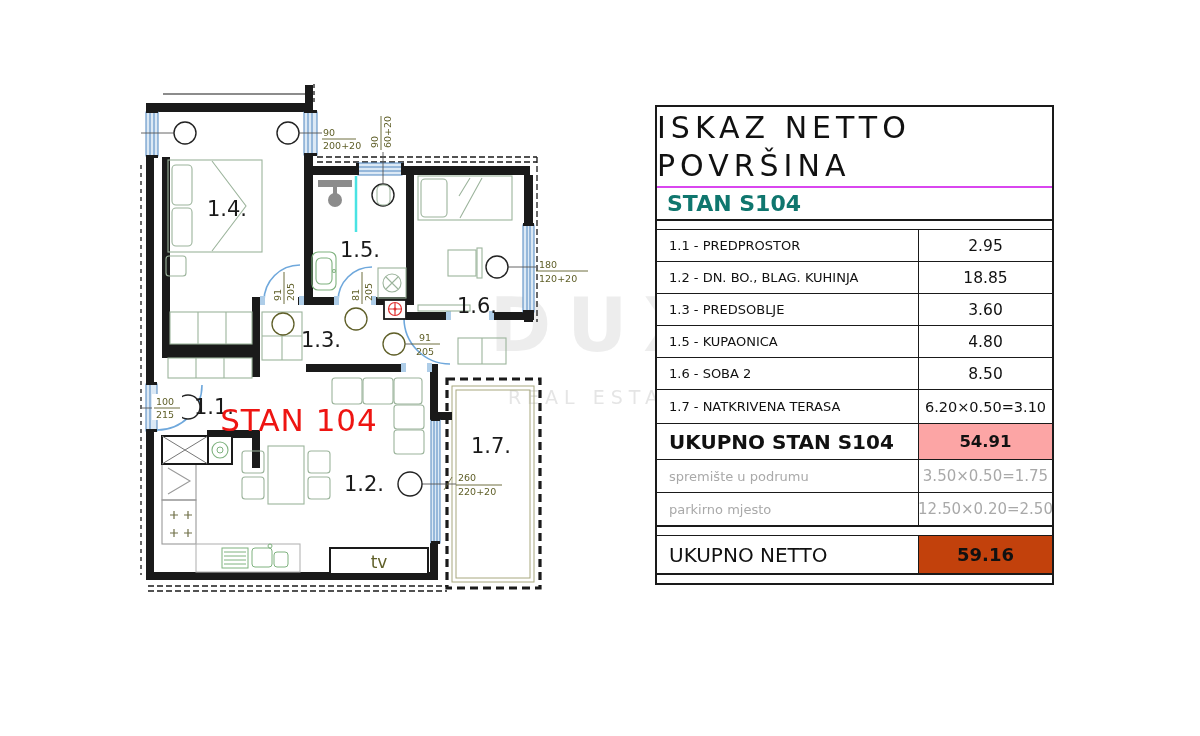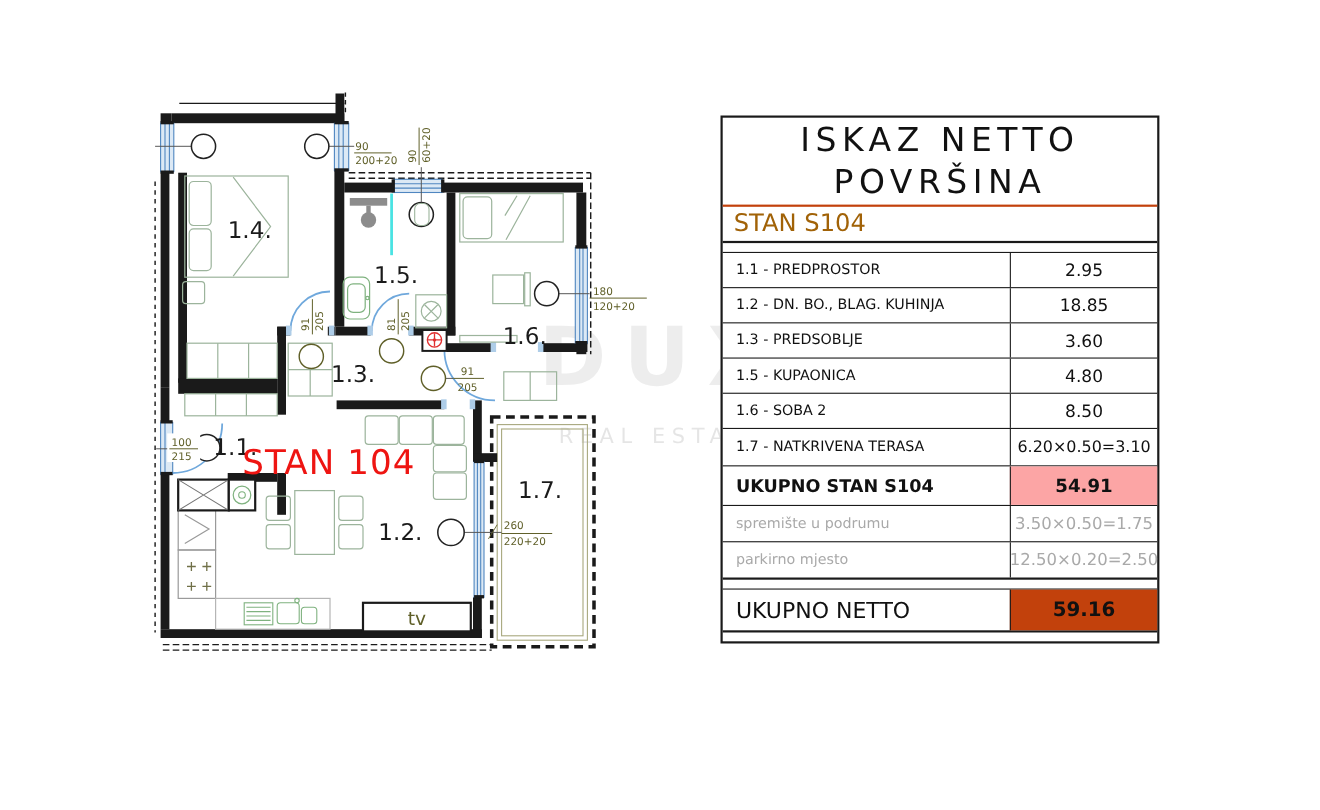--- a/index.html
+++ b/index.html
@@ -13,31 +13,31 @@
   
   .plan{position:absolute;left:130px;top:75px;width:530px;height:570px;z-index:1;}
   .plan text{font-family:"DejaVu Sans",sans-serif;}
   .room-label{font-size:21px;fill:#1a1a1a;}
   .unit-label{font-size:31px;font-weight:500;fill:#ee1512;letter-spacing:1px;}
   .dim{font-size:9.5px;fill:#5f5f28;}
   .tv-label{font-size:17px;fill:#5f5f28;}
   
   .area-table{position:absolute;left:655px;top:105px;width:399px;z-index:2;background:#fff;
               border:2px solid #1a1a1a;box-sizing:border-box;color:#111;}
-  .t-title{height:79px;display:flex;flex-direction:column;justify-content:center;align-items:center;
+  .t-title{height:79px;display:flex;flex-direction:column;justify-content:center;
            font-size:30px;letter-spacing:5px;line-height:1.25;white-space:nowrap;}
-  .t-stan{height:31px;border-top:2px solid #c2410c;display:flex;align-items:center;
-          padding-left:10px;font-weight:normal;font-size:22px;color:#a16207;}
+  .t-stan{height:31px;border-top:2px solid #d946ef;display:flex;align-items:center;
+          padding-left:10px;font-weight:bold;font-size:22px;color:#0f766e;}
   .t-gap{height:8px;border-top:2px solid #1a1a1a;}
   .t-row{display:flex;border-top:1.5px solid #1a1a1a;height:31px;align-items:stretch;}
   .t-label{flex:1;display:flex;align-items:center;padding-left:12px;font-size:13px;white-space:nowrap;}
   .t-value{width:133px;border-left:1.5px solid #1a1a1a;display:flex;align-items:center;
            justify-content:center;font-size:15.5px;white-space:nowrap;}
   .t-row.r7{height:33px;} .t-row.r7 .t-value{font-size:14.5px;}
-  .t-total{height:35px;} .t-total .t-label{font-weight:bold;font-size:16px;}
+  .t-total{height:35px;} .t-total .t-label{font-weight:bold;font-size:20px;}
   .t-total .t-value{background:#fca5a5;font-weight:bold;font-size:16.5px;}
   .t-extra{color:#a9a9a9;height:32px;} .t-extra .t-value{font-size:15px;}
   .t-netto{height:37px;} .t-netto .t-label{font-weight:normal;font-size:20px;text-align:center;}
   .t-netto .t-value{background:#c2410c;font-weight:bold;font-size:18px;}
   .t-band{height:8px;border-top:2px solid #1a1a1a;}
 </style>
 </head>
 <body>
 
 <div class="page">

